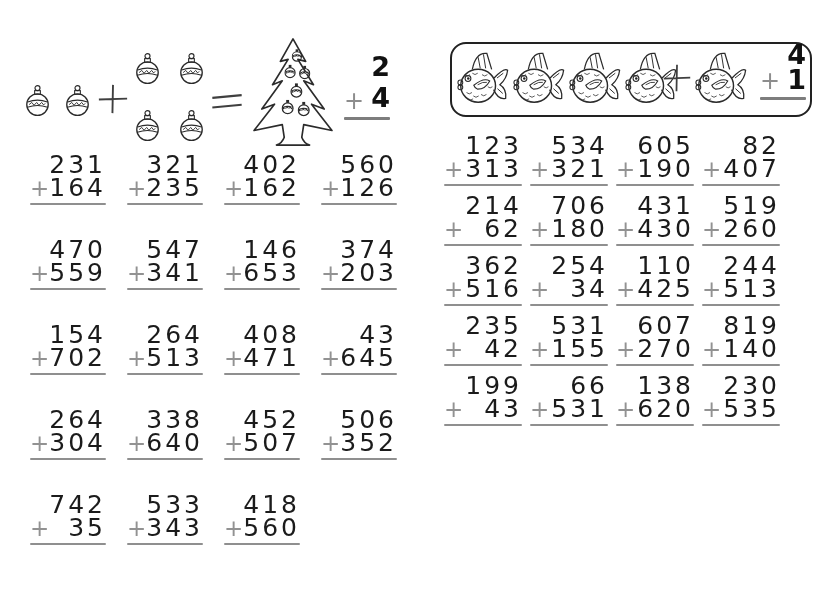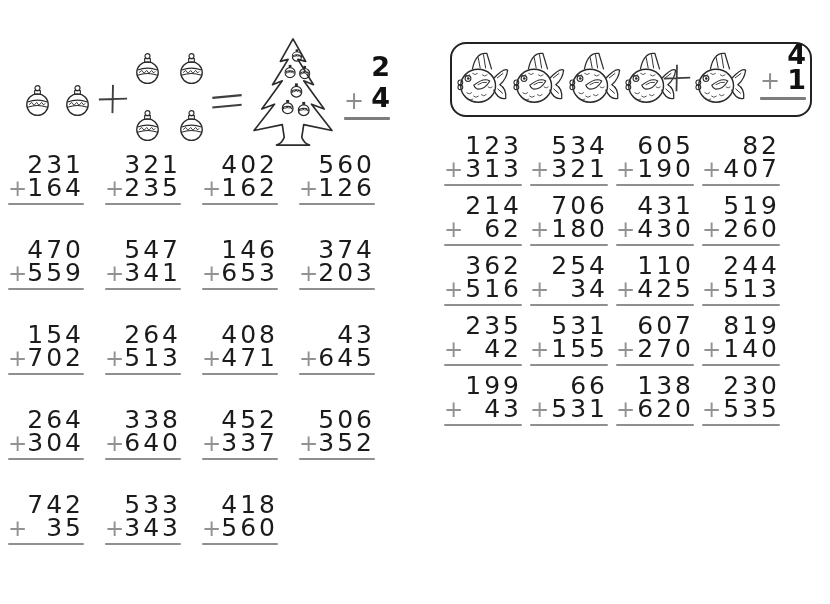--- a/index.html
+++ b/index.html
@@ -3,21 +3,21 @@
 <meta charset="utf-8">
 <style>
   html,body{margin:0;padding:0;background:#e8e8e8;}
   .sheet{
     position:relative;width:830px;height:604px;background:#ffffff;
     font-family:"DejaVu Sans","Liberation Sans",sans-serif;overflow:hidden;
   }
   svg{display:block;}
   
   .grid{position:absolute;display:grid;}
-  .left-grid{left:8px;top:153px;grid-template-columns:repeat(4,76px);column-gap:21px;row-gap:33px;}
+  .left-grid{left:30px;top:153px;grid-template-columns:repeat(4,76px);column-gap:21px;row-gap:33px;}
   .right-grid{left:444px;top:134px;grid-template-columns:repeat(4,78px);column-gap:19px;row-gap:38px;gap:8px;}
   .problem{width:100%;display:flex;flex-direction:column;}
   .p-top{
     text-align:right;font-size:25px;line-height:23px;letter-spacing:3px;
     color:#1b1b1b;white-space:nowrap;
   }
   .p-bottom{
     display:flex;justify-content:space-between;align-items:flex-end;
     font-size:25px;line-height:24px;white-space:nowrap;
   }
@@ -343,21 +343,21 @@
           <span class="p-op">+</span>
           <span class="p-num">640</span>
         </div>
         <div class="p-rule"></div>
       </div>
 
       <div class="problem">
         <div class="p-top">452</div>
         <div class="p-bottom">
           <span class="p-op">+</span>
-          <span class="p-num">337</span>
+          <span class="p-num">507</span>
         </div>
         <div class="p-rule"></div>
       </div>
 
       <div class="problem">
         <div class="p-top">506</div>
         <div class="p-bottom">
           <span class="p-op">+</span>
           <span class="p-num">352</span>
         </div>

